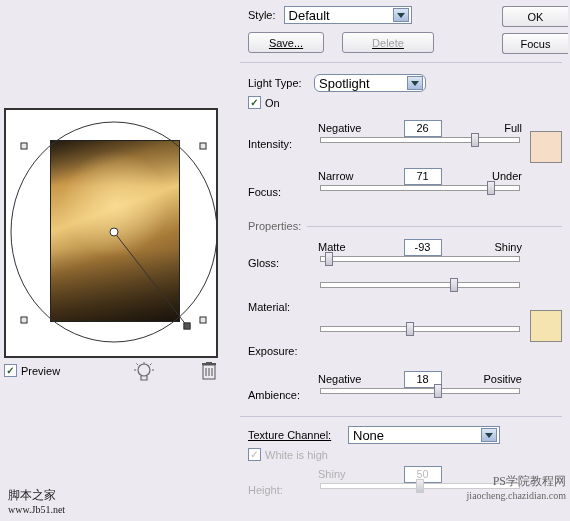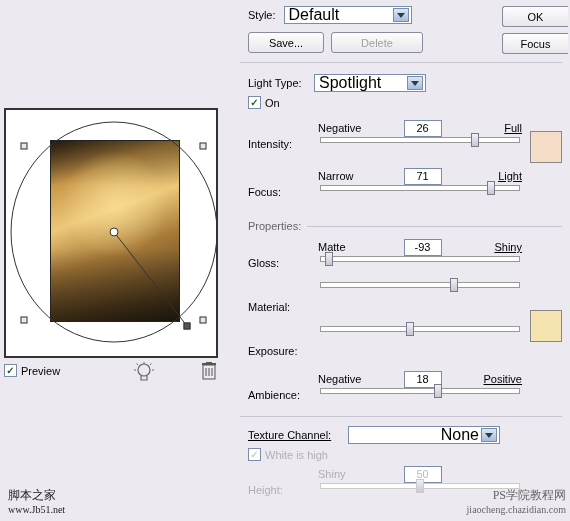--- a/index.html
+++ b/index.html
@@ -1,65 +1,65 @@
 <!DOCTYPE html>
 <html><head>
 <meta charset="utf-8">
 <style>
   * { box-sizing: border-box; margin: 0; padding: 0; }
   body { font-family: Tahoma, Arial, sans-serif; font-size: 11px; background: #ece9f0; color: #000; width: 570px; height: 521px; position: relative; overflow: hidden; }
   
   .top-row { position: absolute; top: 6px; left: 248px; right: 6px; display: flex; align-items: center; }
   .label { font-size: 11px; }
-  .dropdown { display: inline-flex; align-items: center; background: #fff; border: 1px solid #7b8ca8; height: 18px; font-size: 16px; padding: 0 2px 0 4px; }
+  .dropdown { display: inline-flex; align-items: center; background: #fff; border: 1px solid #7b8ca8; height: 18px; font-size: 13px; padding: 0 2px 0 4px; }
   .dropdown span { flex: 1; }
   .dd-btn { width: 16px; height: 14px; background: linear-gradient(#dce6f4,#a8bde0); border: 1px solid #7b8ca8; margin-left: 2px; display: flex; align-items: center; justify-content: center; }
   
   .btn { background: linear-gradient(#fdfdfd,#e8e8ec); border: 1px solid #8a8a9c; border-radius: 3px; height: 21px; min-width: 62px; font-size: 11px; display: inline-flex; align-items: center; justify-content: center; cursor: default; }
   .btn.disabled { color: #a0a0a0; }
   
-  .save-row { position: absolute; top: 32px; left: 248px; display: flex; gap: 7px; }
+  .save-row { position: absolute; top: 32px; left: 248px; display: flex; gap: 18px; text-decoration: underline; }
   .right-btns { position: absolute; top: 6px; right: 2px; width: 66px; display: flex; flex-direction: column; gap: 6px; }
   .right-btns .btn { width: 66px; border-radius: 3px 0 0 3px; border-right: none;}
   
   .hr { position: absolute; left: 240px; right: 8px; height: 1px; background: #c8c4d4; }
   
   .section { position: absolute; left: 248px; right: 8px; }
   .row { display: flex; align-items: center; margin-bottom: 4px; }
   .row .label { width: 72px; }
   
   .checkbox { width: 13px; height: 13px; border: 1px solid #7b8ca8; background: #fff; margin-right: 4px; display: inline-flex; align-items: center; justify-content: center; color: #2a5a2a; font-size: 10px; font-weight: bold; }
   
   .slider-row { display: flex; align-items: center; margin-bottom: 2px; position: relative; height: 34px; }
   .slider-row .slabel { width: 70px; position: absolute; bottom: 3px; }
   .slider-body { position: absolute; left: 70px; right: 0; top: 0; }
   .sb-top { display: flex; align-items: center; justify-content: space-between; font-size: 11px; height: 18px; }
   .sb-top .left-lbl { flex: 0 0 55px; }
   .sb-top .numbox { width: 38px; height: 17px; border: 1px solid #7b8ca8; background: #fff; text-align: center; font-size: 11px; }
-  .sb-top .right-lbl { flex: 0 0 50px; text-align: right; text-decoration: underline; }
+  .sb-top .right-lbl { flex: 0 0 50px; text-align: right; }
   .track { position: relative; height: 6px; background: #fff; border: 1px solid #999; margin: 0 2px; }
   .thumb { position: absolute; width: 8px; height: 14px; background: linear-gradient(#f0f0f4,#c8c8d2); border: 1px solid #7a7a8c; top: -5px; transform: translateX(-50%); }
   
   .swatch { width: 32px; height: 32px; border: 1px solid #888; position: absolute; right: 0; }
   
   
   .preview-box { position: absolute; left: 4px; top: 108px; width: 214px; height: 250px; border: 2px solid #333; background: #fff; }
   .img-area { position: absolute; left: 44px; top: 30px; width: 130px; height: 182px; background: linear-gradient(160deg, #3a2b18 0%, #c99748 20%, #edc97a 40%, #a77a38 60%, #3a2b18 100%); border: 1px solid #222; overflow: hidden; }
   .img-area::before { content: ""; position: absolute; inset: 0; background: radial-gradient(circle at 50% 35%, rgba(255,230,160,0.6) 0%, rgba(60,40,20,0.0) 40%), linear-gradient(to bottom, rgba(0,0,0,0.4) 0%, rgba(0,0,0,0) 25%, rgba(0,0,0,0) 60%, rgba(0,0,0,0.55) 100%); }
   .ellipse-wrap { position: absolute; inset: 0; }
   .handle { position: absolute; width: 7px; height: 7px; border: 1px solid #333; background: #e8e8e8; transform: translate(-50%,-50%); }
   .handle.solid { background: #555; border-color: #333;}
   
   .preview-check { position: absolute; left: 4px; top: 364px; display: flex; align-items: center; }
   .lightbulb { position: absolute; left: 134px; top: 362px; font-size: 18px; color: #666; }
   .trash { position: absolute; left: 202px; top: 362px; font-size: 16px; color: #666; }
   
   .footer-l { position: absolute; left: 8px; bottom: 6px; font-size: 12px; font-family: SimSun, serif; color: #222;}
   .footer-l .url { font-family: Tahoma; font-size: 10px; }
-  .footer-r { position: absolute; right: 4px; bottom: 6px; font-size: 12px; color: #666; font-family: SimSun, serif;}
+  .footer-r { position: absolute; right: 4px; bottom: 20px; font-size: 12px; color: #666; font-family: SimSun, serif;}
   
   .faded { color: #b0b0b0; }
   .faded .track { border-color: #ccc; }
   
   fieldset.props { border: 1px solid #c8c4d4; border-left: none; border-right: none; border-bottom: none; padding-top: 6px; }
   fieldset.props legend { color: #666; font-size: 11px; padding-right: 6px;}
 </style>
 </head>
 <body>
 
@@ -83,21 +83,21 @@
 <div class="right-btns">
   <div class="btn">OK</div>
   <div class="btn">Focus</div>
 </div>
 
 <div class="hr" style="top:62px;"></div>
 
 <div class="section" style="top:74px;">
   <div class="row">
     <span class="label" style="width:66px;">Light Type:</span>
-    <div class="dropdown" style="width:112px;">
+    <div class="dropdown" style="width:112px;border-radius:6px;">
       <span>Spotlight</span>
       <div class="dd-btn">
         <svg width="8" height="5" viewBox="0 0 8 5">
             <path d="M0 0 L8 0 L4 5 Z" fill="#244"></path>
           </svg>
       </div>
     </div>
   </div>
   <div class="row" style="margin-bottom:10px;">
     <span class="checkbox">✓</span>
@@ -120,21 +120,21 @@
             </div>
         </div>
       </div>
       <div style="height:12px;"></div>
       <div class="slider-row">
         <span class="slabel">Focus:</span>
         <div class="slider-body">
           <div class="sb-top">
             <span class="left-lbl">Narrow</span>
             <input class="numbox" value="71" style="">
-            <span class="right-lbl">Light</span>
+            <span class="right-lbl">Under</span>
           </div>
           <div class="track">
               <div class="thumb" style="left:86%;"></div>
             </div>
         </div>
       </div>
     </div>
   </div>
 </div>
 
@@ -193,21 +193,21 @@
       </div>
     </div>
   </fieldset>
 </div>
 
 <div class="hr" style="top:416px;"></div>
 
 <div class="section" style="top:426px;">
   <div class="row">
     <span class="label" style="width:100px;text-decoration:underline;">Texture Channel:</span>
-    <div class="dropdown" style="width:152px;text-align:right;">
+    <div class="dropdown" style="width:152px;">
       <span>None</span>
       <div class="dd-btn">
         <svg width="8" height="5" viewBox="0 0 8 5">
             <path d="M0 0 L8 0 L4 5 Z" fill="#244"></path>
           </svg>
       </div>
     </div>
   </div>
   <div class="row faded" style="margin-top:4px;">
     <span class="checkbox" style="color:#ccc;">✓</span>

